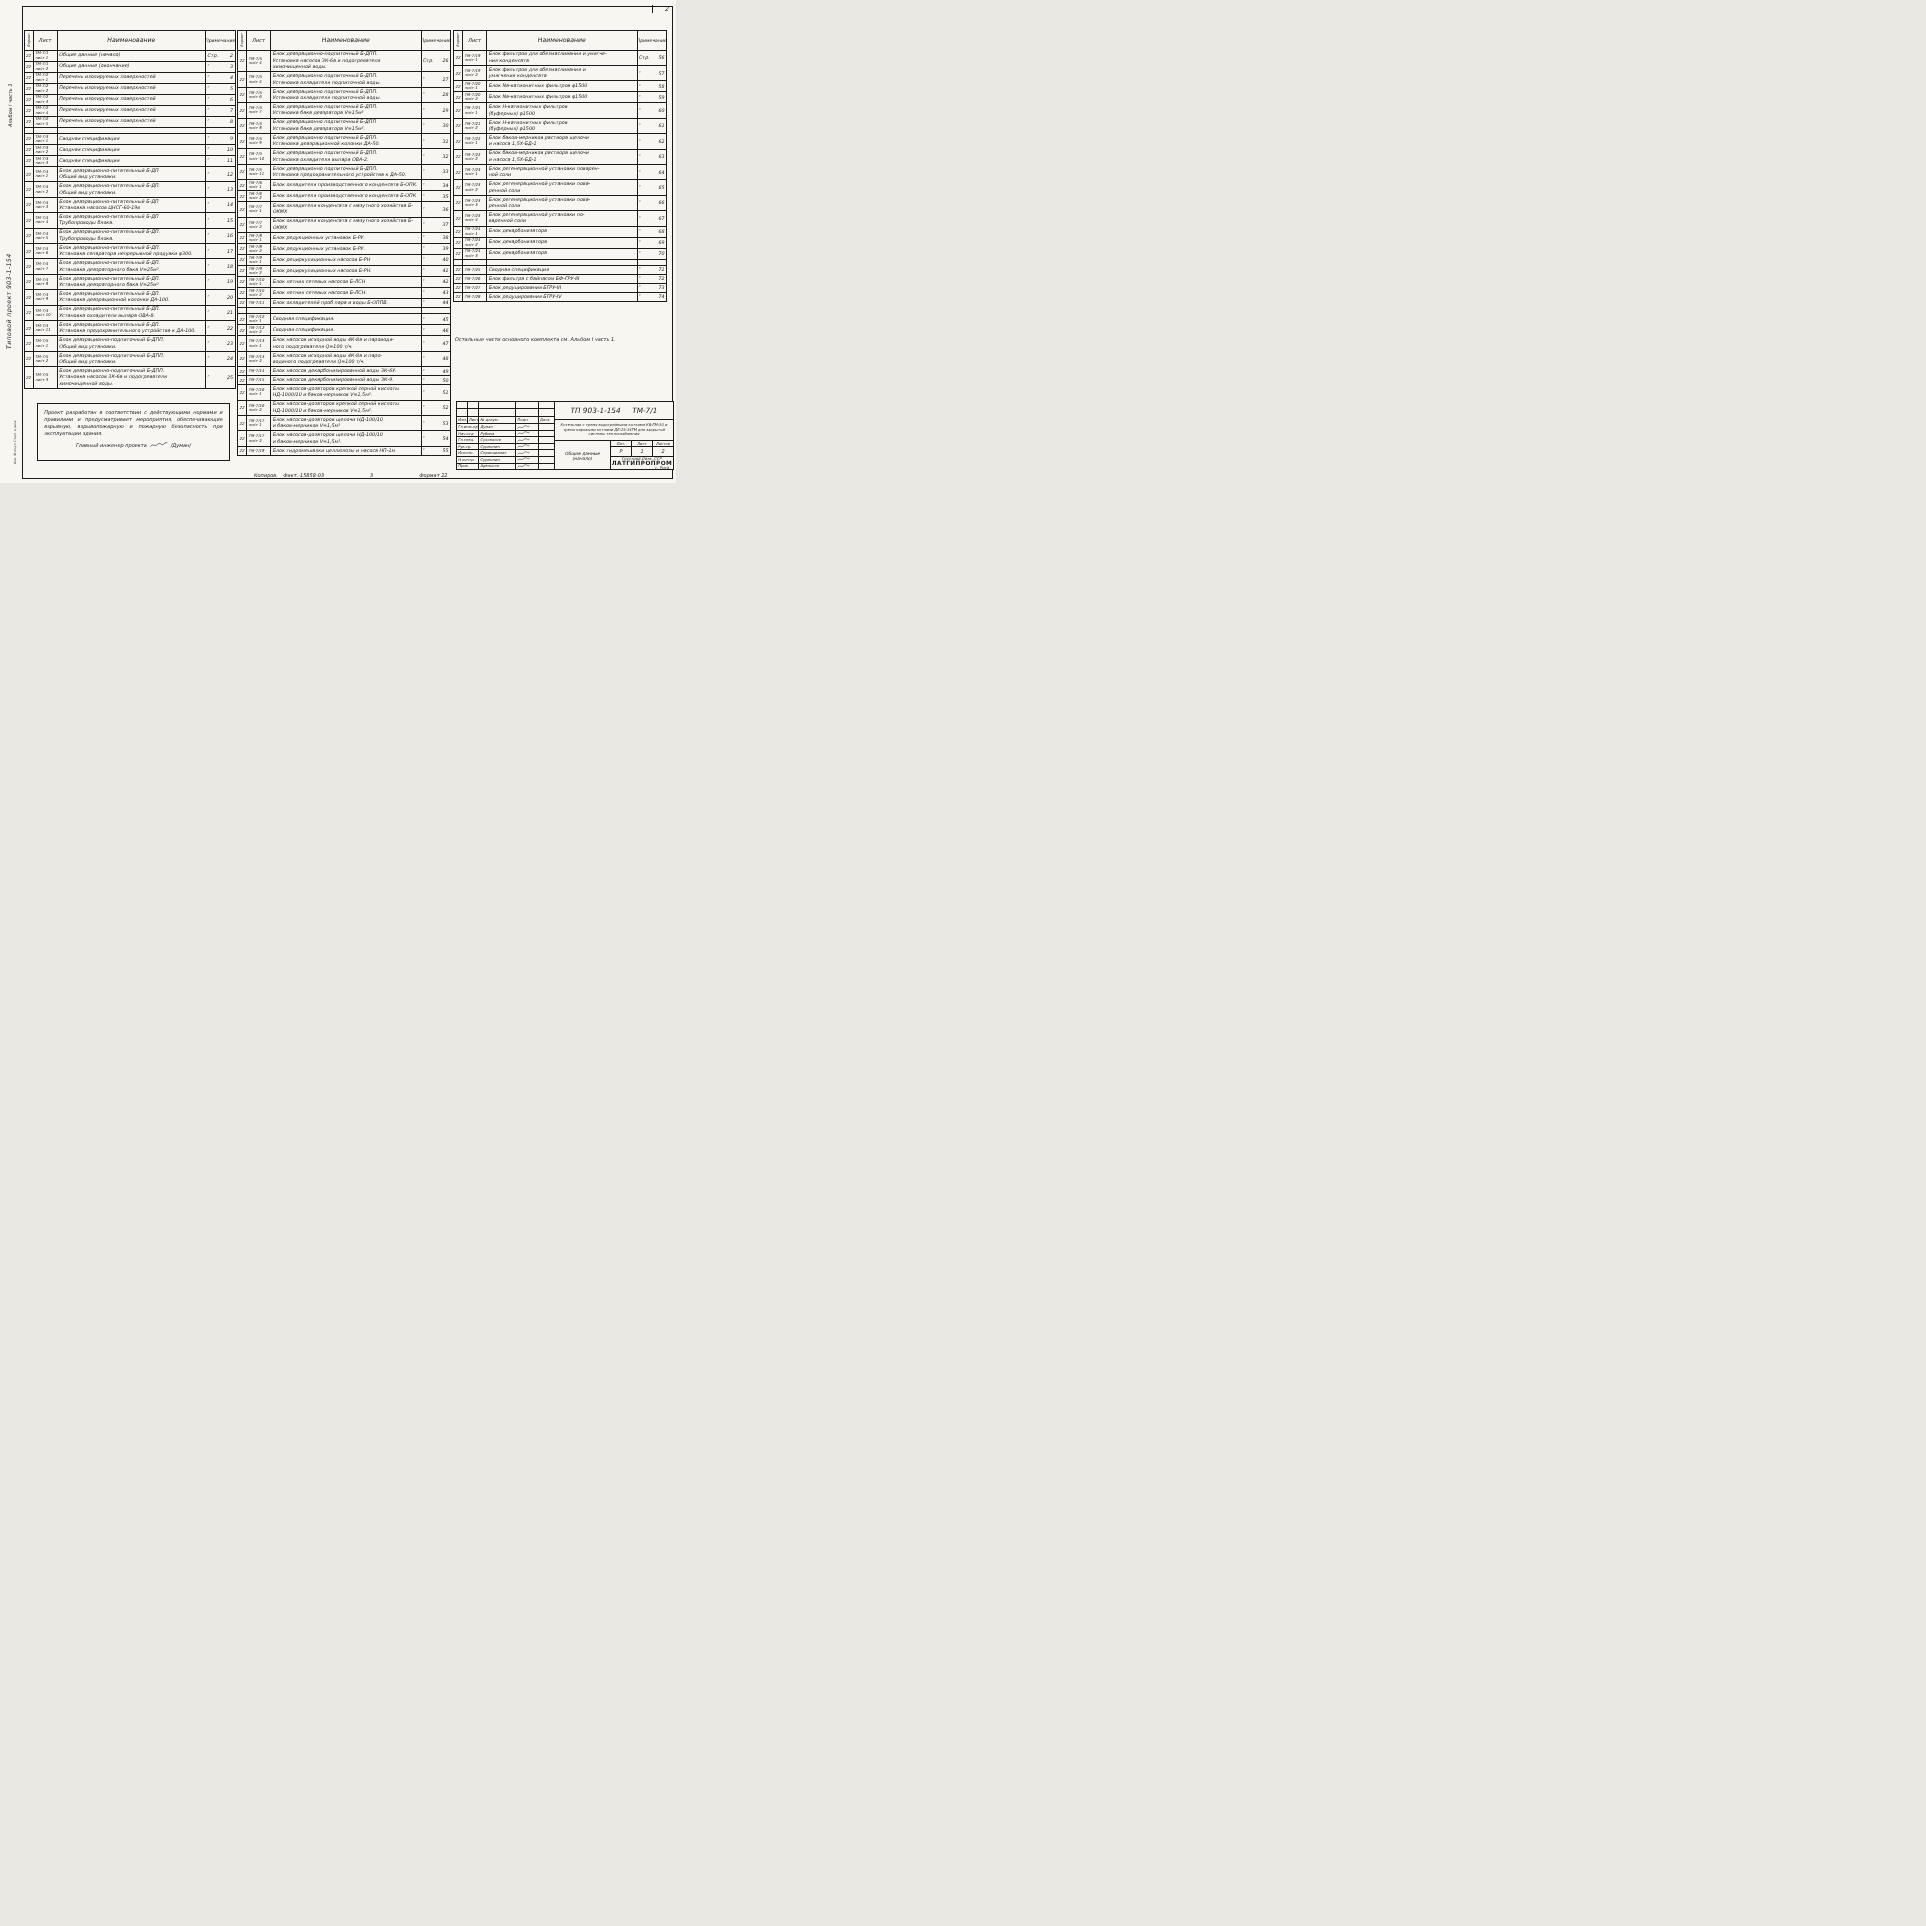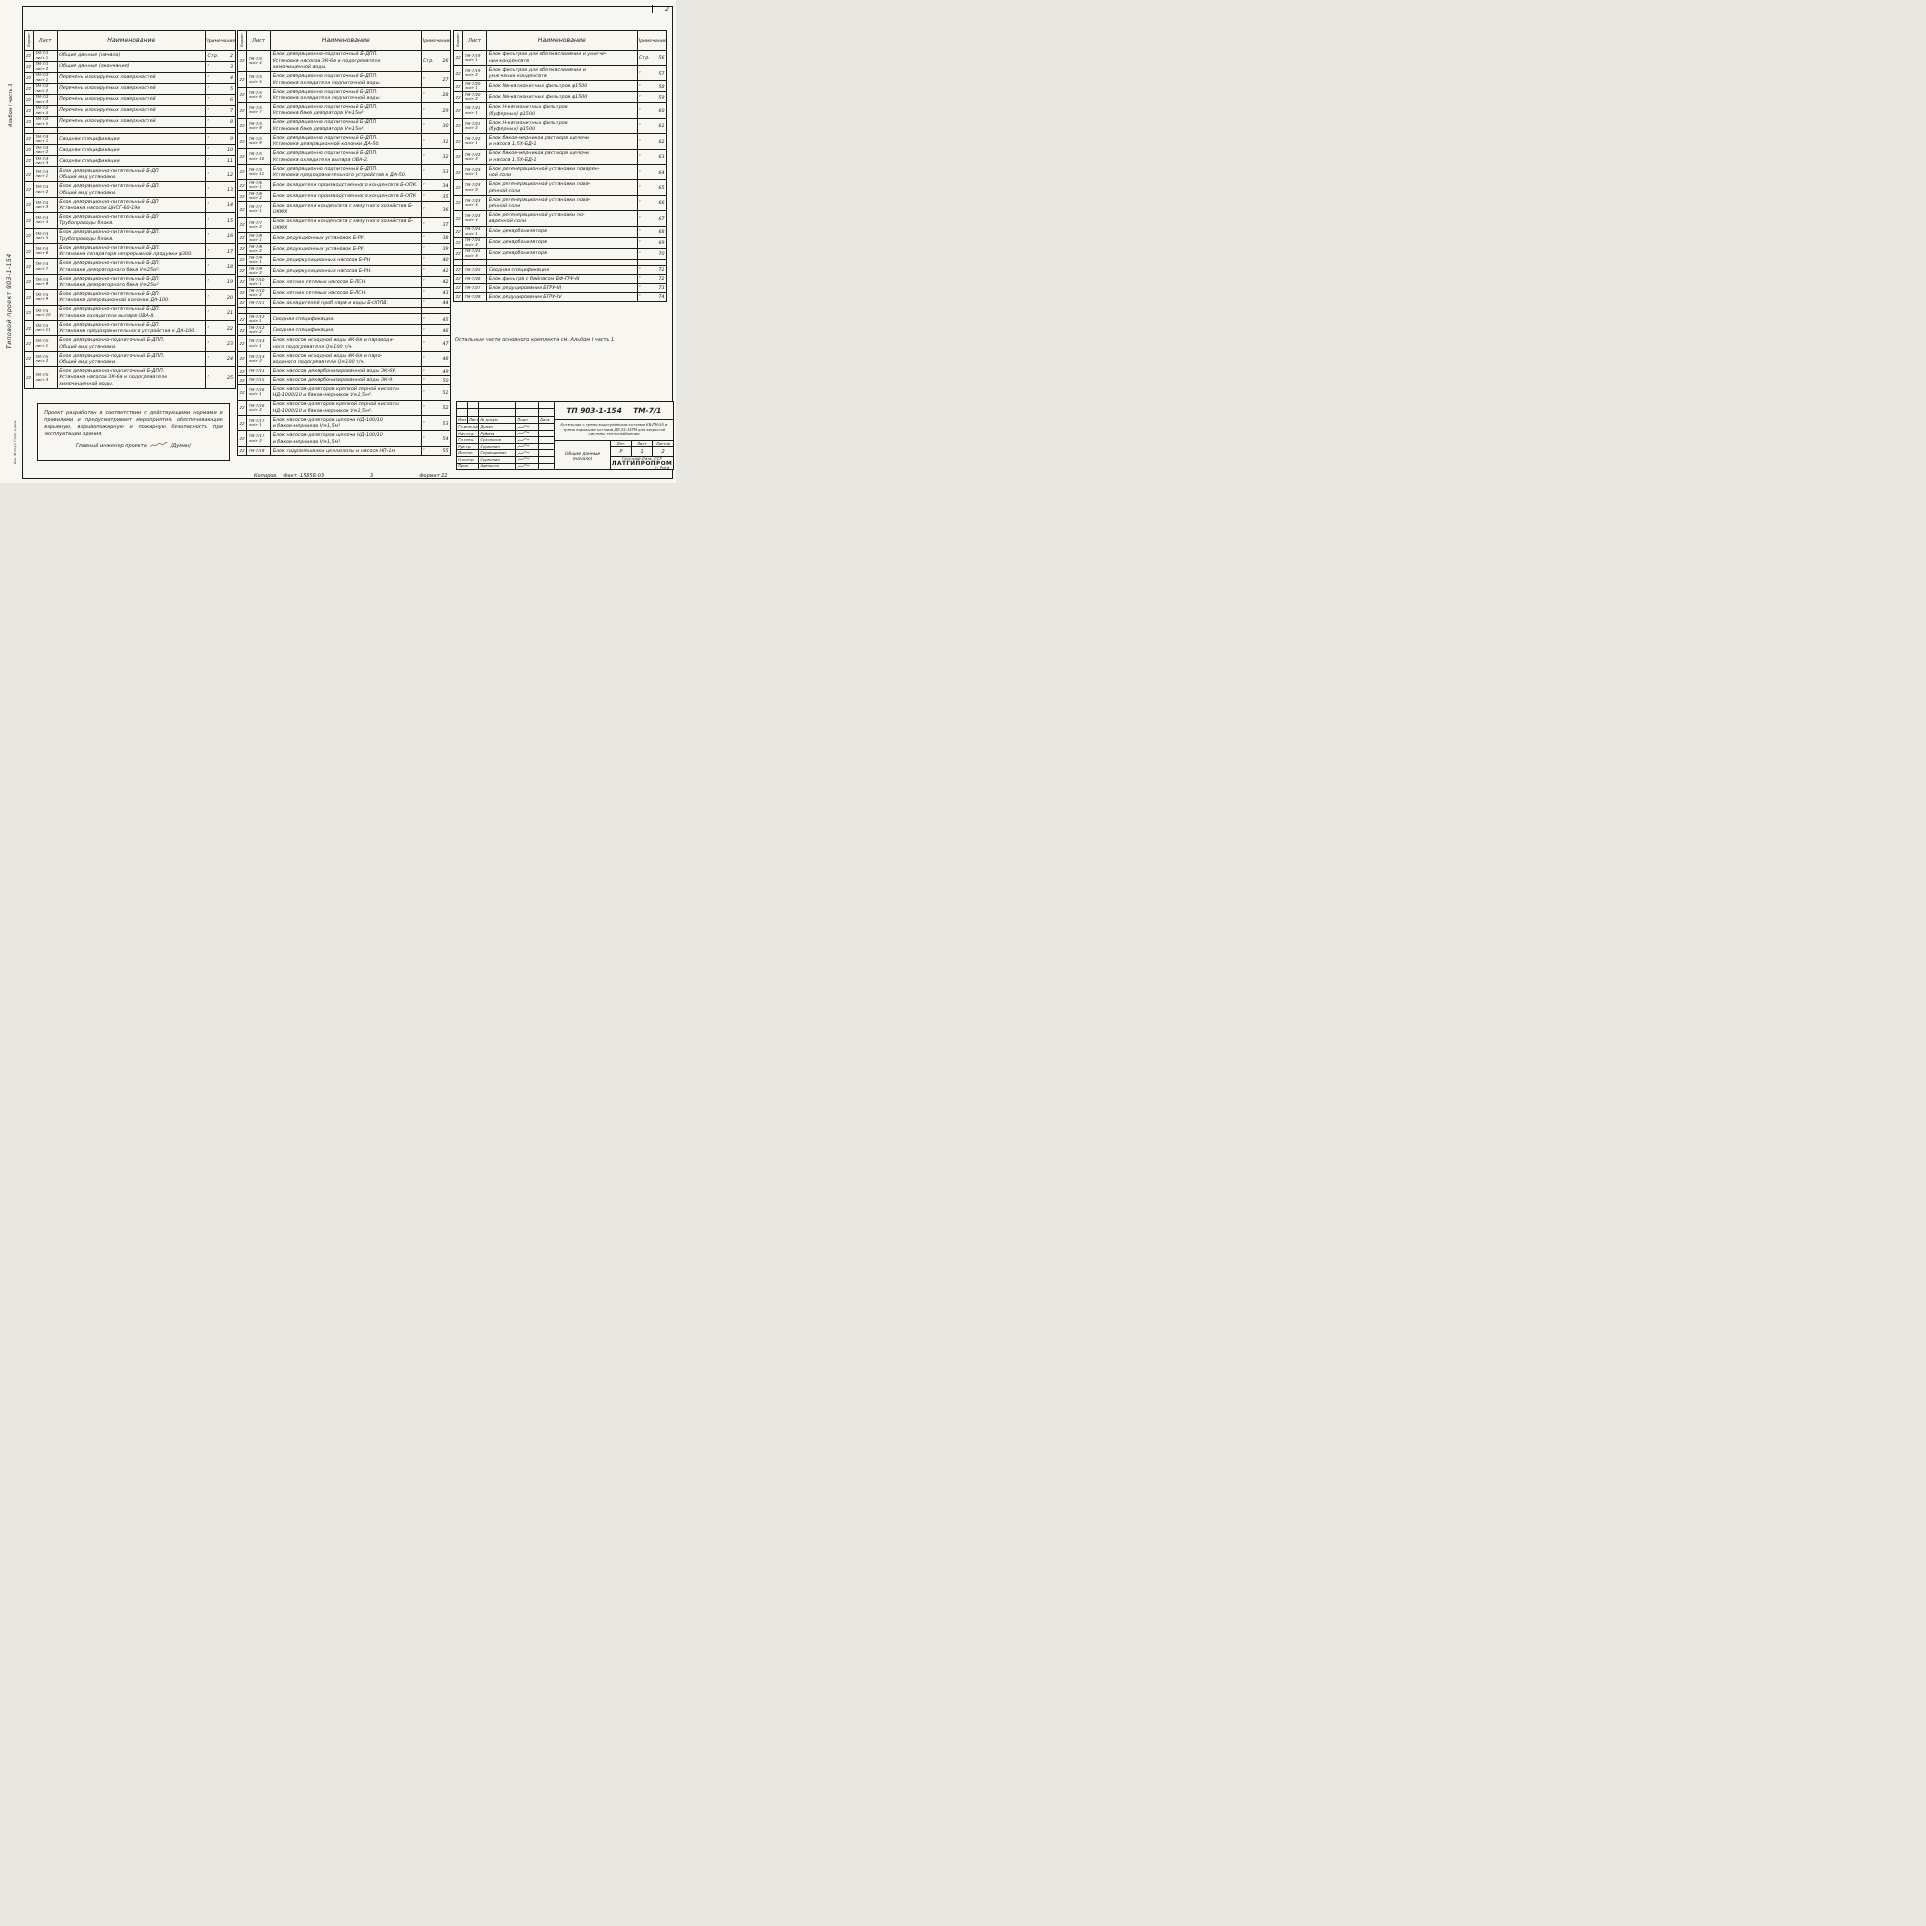--- a/index.html
+++ b/index.html
@@ -46,21 +46,21 @@
   .tb-row:last-child{border-bottom:none;}
   .tb-cell{border-right:0.6px solid var(--ink);font-size:3.7px;font-style:italic;display:flex;align-items:center;padding:0 1.2px;overflow:hidden;white-space:nowrap;}
   .tb-cell:last-child{border-right:none;}
   .w-izm{width:10.8px;flex:none;}
   .w-list{width:11.6px;flex:none;}
   .w-role{width:22.3px;flex:none;}
   .w-doc{width:37px;flex:none;}
   .w-sig{width:22.3px;flex:none;}
   .w-date{flex:1;}
   .tb-right{flex:1;display:flex;flex-direction:column;}
-  .tb-code{height:17.7px;flex:none;border-bottom:0.8px solid var(--ink);display:flex;align-items:center;justify-content:center;gap:11.6px;font-size:7.3px;font-style:italic;font-weight:bold;}
+  .tb-code{height:17.7px;flex:none;border-bottom:0.8px solid var(--ink);display:flex;align-items:center;justify-content:center;gap:11.6px;font-size:7.3px;font-style:italic;}
   .tb-title{height:21.6px;flex:none;border-bottom:0.8px solid var(--ink);font-size:3.7px;line-height:4.6px;font-style:italic;padding:1.2px 2.3px;text-align:center;display:flex;align-items:center;}
   .tb-bottom{flex:1;display:flex;}
   .tb-sub{width:56px;flex:none;border-right:0.8px solid var(--ink);display:flex;align-items:center;justify-content:center;text-align:center;font-size:4.4px;font-style:italic;padding:0.8px;}
   .tb-lit{flex:1;display:flex;flex-direction:column;}
   .lit-head{display:flex;height:5.8px;flex:none;border-bottom:0.6px solid var(--ink);}
   .lit-vals{display:flex;height:9.6px;flex:none;border-bottom:0.8px solid var(--ink);}
   .lit-c{flex:1;border-right:0.6px solid var(--ink);display:flex;align-items:center;justify-content:center;font-size:3.7px;font-style:italic;}
   .lit-vals .lit-c{font-size:5px;}
   .lit-c:last-child{border-right:none;}
   .org{flex:1;display:flex;flex-direction:column;align-items:center;justify-content:center;line-height:4.6px;}

